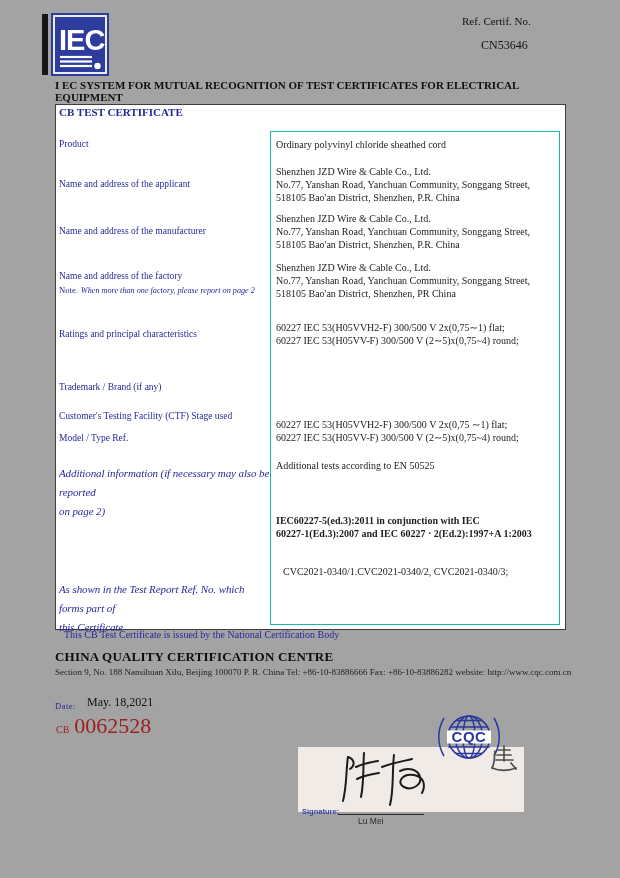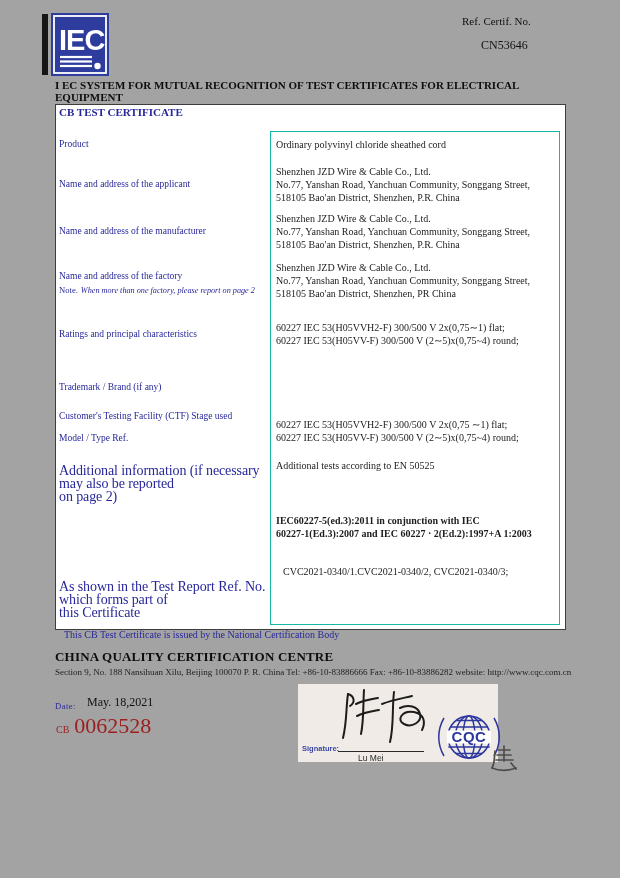--- a/index.html
+++ b/index.html
@@ -16,21 +16,21 @@
 
   .scheme-title{left:55px;top:79px;width:505px;font-size:11px;font-weight:bold;
                 color:#0d0d0d;line-height:12px;white-space:pre-line;}
 
   
   .box{left:55px;top:104px;width:509px;height:524px;border:1px solid #3d3d3d;background:#fff;}
   .cert-title{position:absolute;left:3px;top:1px;font-size:11px;font-weight:bold;color:#27279a;}
   .vbox{position:absolute;left:214px;top:26px;width:288px;height:492px;border:1px solid #14b8a6;background:#fff;}
 
   .t-label{position:absolute;left:3px;font-size:9.5px;color:#27279a;line-height:12px;}
-  .t-label.long{font-size:14px;letter-spacing:-0.1px;line-height:13px;white-space:pre-line;width:212px;}
+  .t-label.long{font-size:11px;letter-spacing:-0.1px;line-height:19px;white-space:pre-line;width:212px;font-style:italic;}
   .note-line{position:absolute;left:3px;font-size:8.6px;color:#27279a;}
   .note-line .np{margin-right:3px;}
   .note-line .ni{font-style:italic;font-size:8.2px;}
 
   .t-val{position:absolute;left:5px;font-size:10px;color:#1c1c1c;line-height:13px;white-space:pre-line;width:280px;}
 
   .l-product{top:33px;}      .v-product{top:6px;}
   .l-applicant{top:73px;}    .v-applicant{top:33px;}
   .l-manufacturer{top:120px;}.v-manufacturer{top:80px;}
   .l-factory{top:165px;}     .v-factory{top:129px;}
@@ -46,21 +46,21 @@
   
   .issued{left:64px;top:629px;font-size:10px;color:#27279a;}
   .ncb-name{left:55px;top:649px;font-size:13px;font-weight:bold;letter-spacing:0.2px;color:#0d0d0d;}
   .ncb-addr{left:55px;top:667px;font-size:9px;color:#222;}
   .date-label{left:55px;top:701px;font-size:8.5px;color:#27279a;letter-spacing:0.5px;}
   .date-value{left:87px;top:695px;font-size:12px;color:#111;}
   .cb-row{left:56px;top:713px;color:#9c2020;}
   .cb-prefix{font-size:10px;}
   .cb-number{font-size:22px;margin-left:5px;}
 
-  .scan-block{left:298px;top:684px;width:200px;height:78px;background:#f0ebe6;}
+  .scan-block{left:298px;top:747px;width:200px;height:65px;background:#f0ebe6;padding-left:26px;}
   .sig-svg{position:absolute;left:36px;top:0px;}
   .sig-label{position:absolute;left:4px;top:60px;font-family:"Liberation Sans",sans-serif;
              font-size:7.5px;font-weight:bold;color:#3a47a5;}
   .sig-line{position:absolute;left:40px;top:67px;width:86px;border-bottom:1px solid #2a2a2a;}
   .sig-name{position:absolute;left:60px;top:69px;font-family:"Liberation Sans",sans-serif;
             font-size:8.5px;color:#2a2a2a;}
   .cqc-logo{left:438px;top:706px;}
   .jian{left:490px;top:744px;}
 </style>
 </head>

